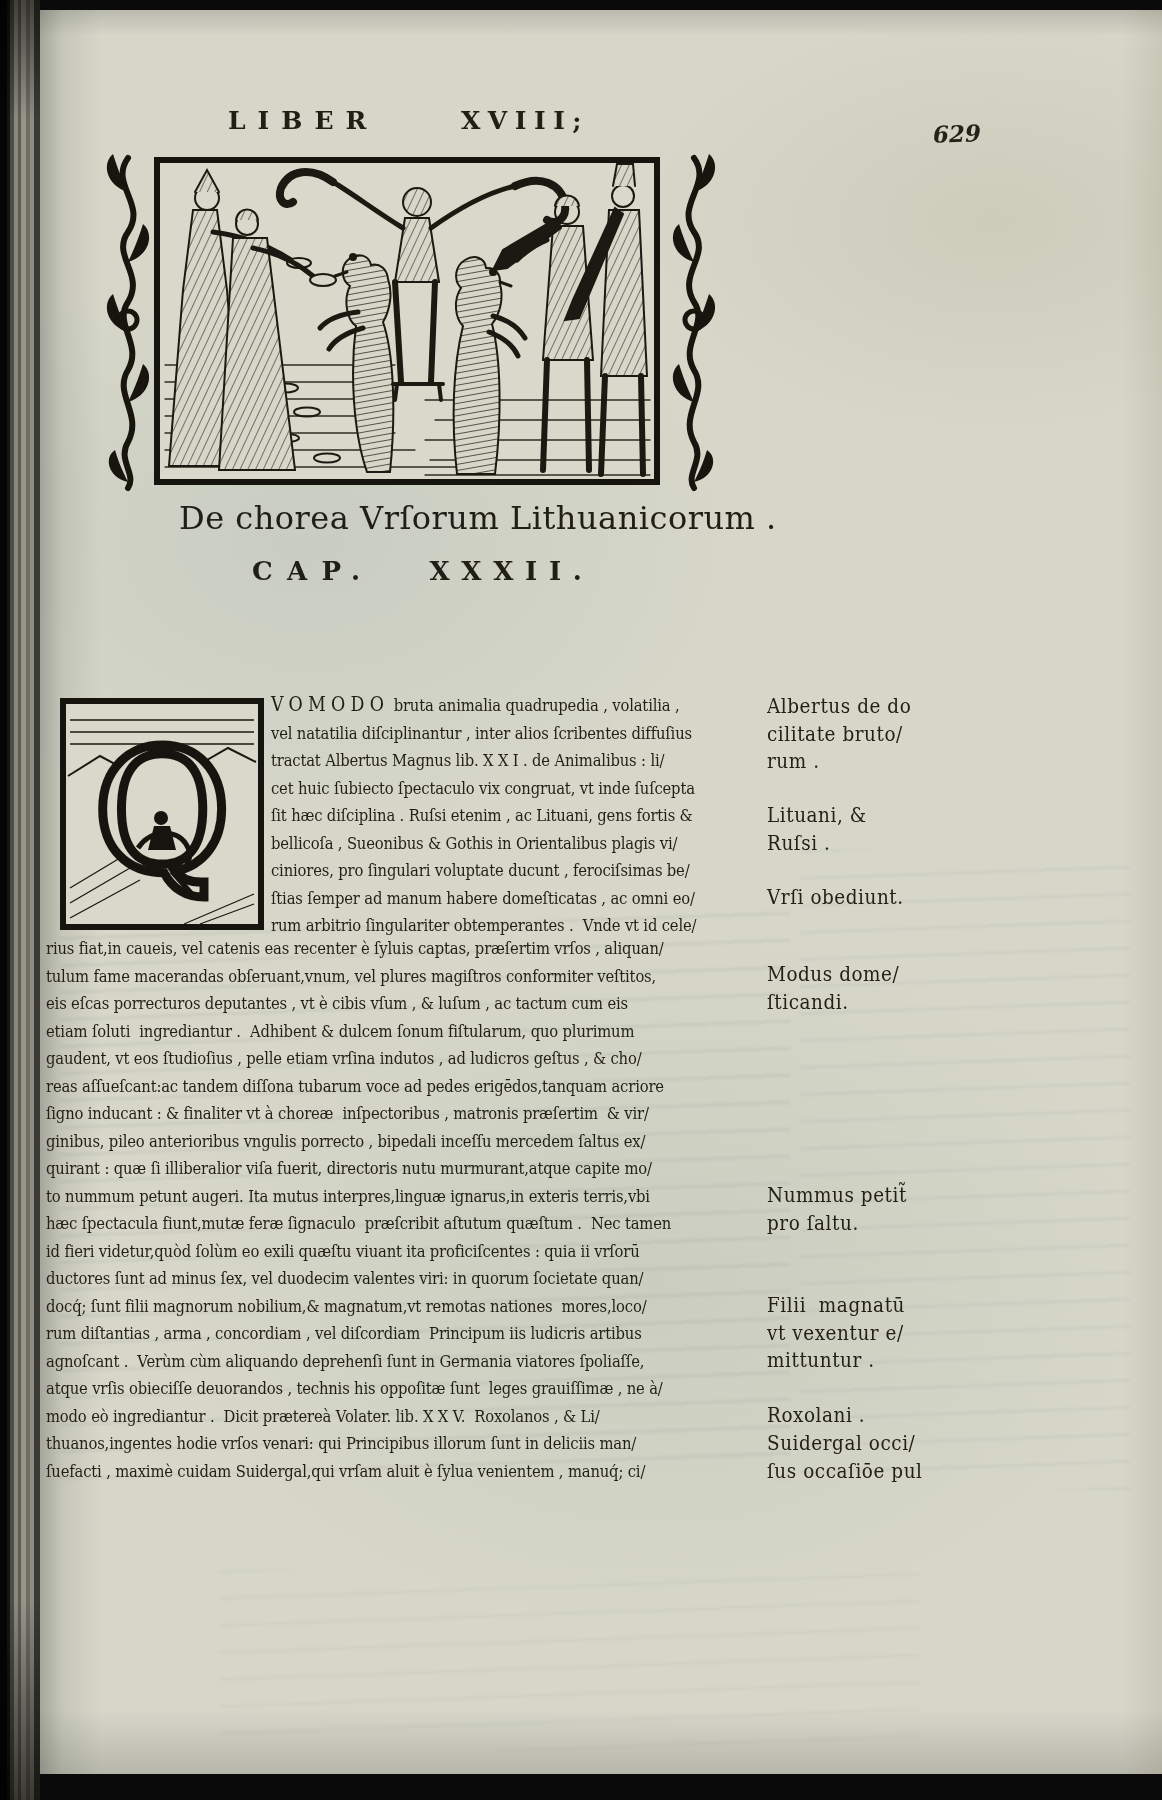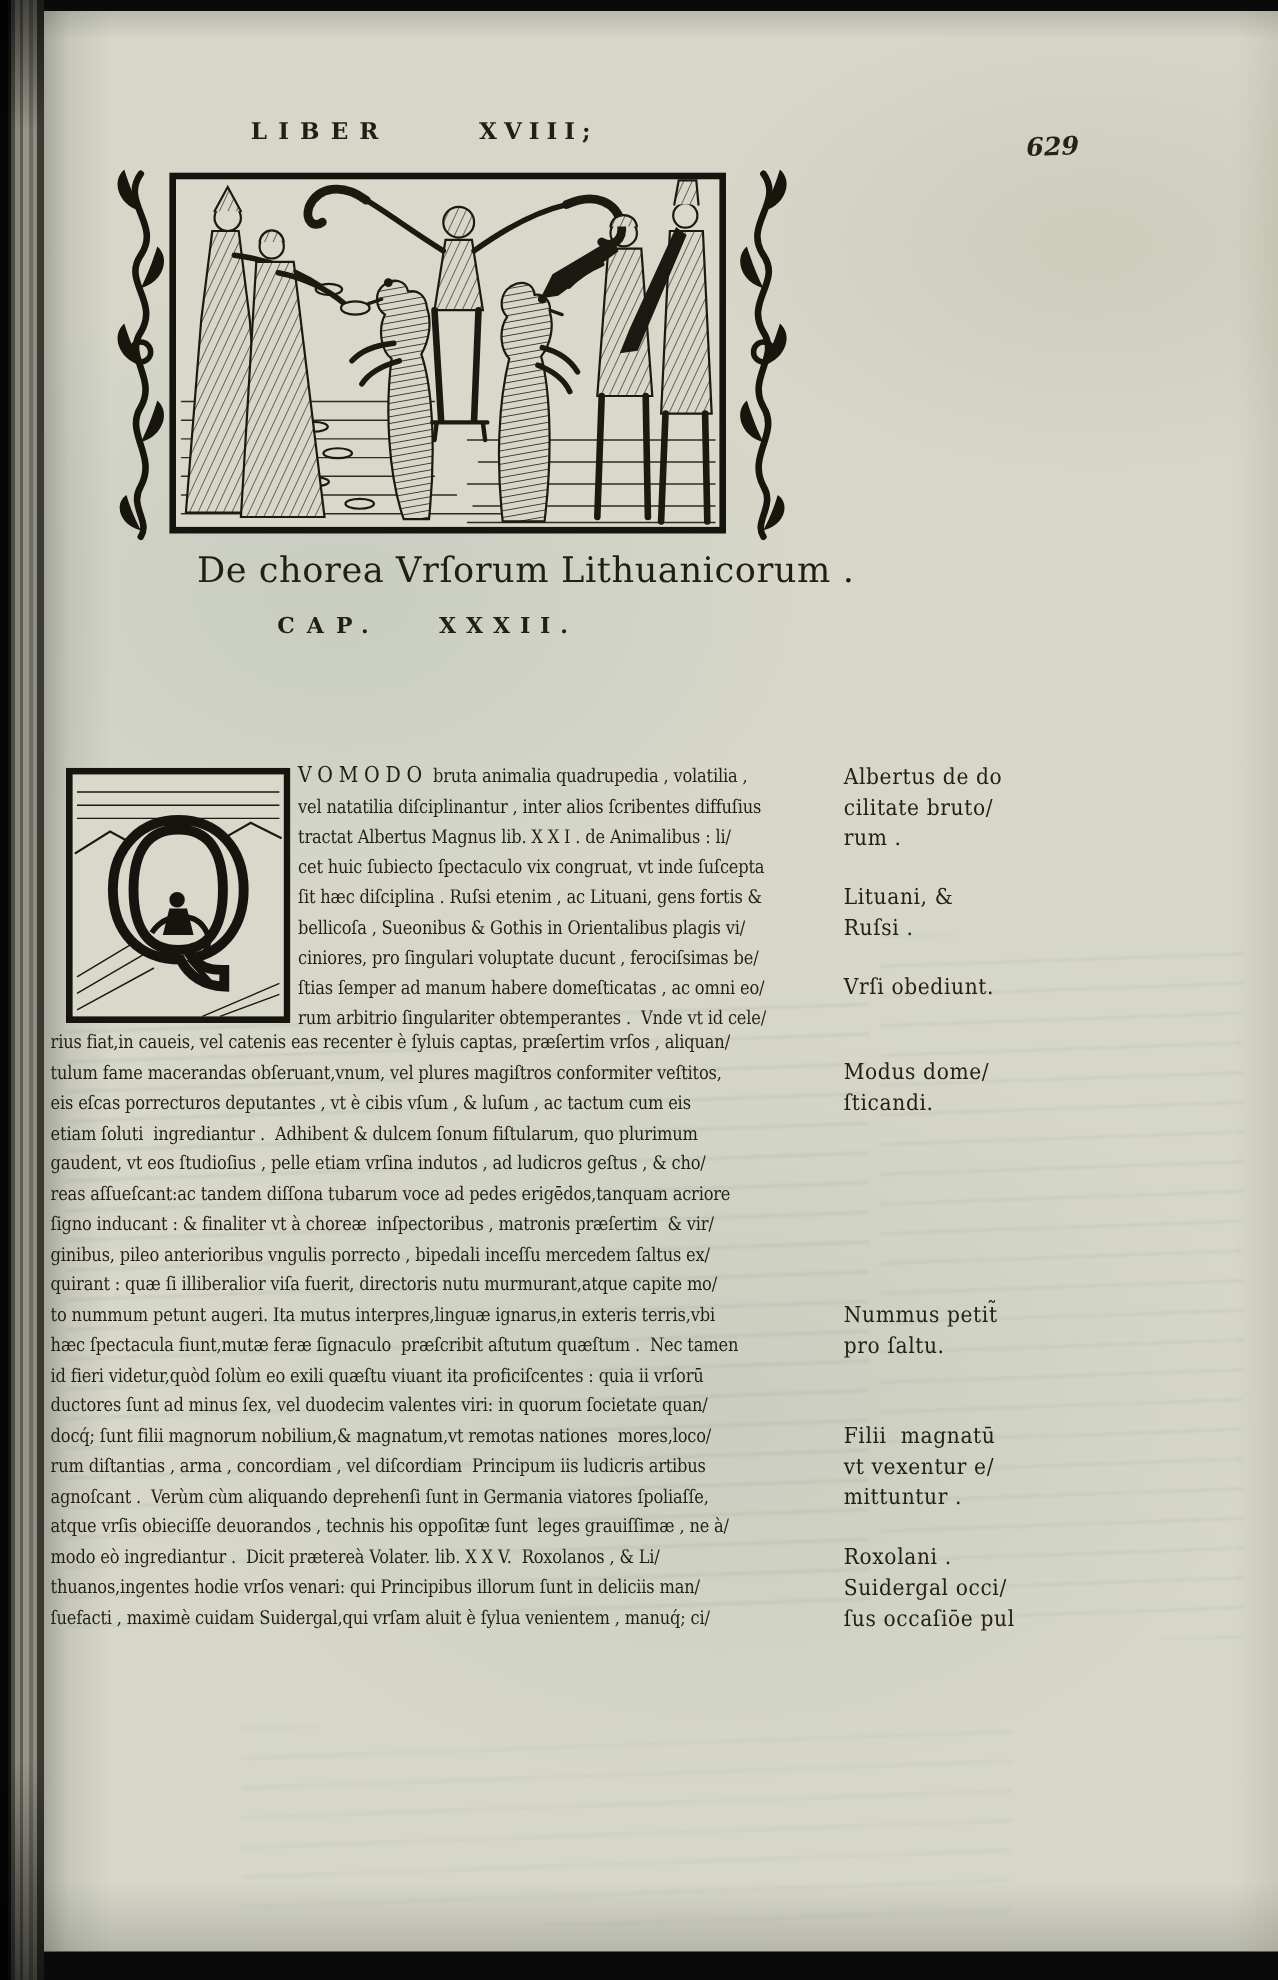--- a/index.html
+++ b/index.html
@@ -21,33 +21,33 @@
       linear-gradient(270deg, rgba(120,112,86,.14), rgba(120,112,86,0) 40px),
       linear-gradient(180deg, rgba(70,70,62,.20), rgba(70,70,62,0) 26px, rgba(70,70,62,0) 1700px, rgba(70,70,62,.22)),
       #d6d7c9;}
   .ghost{position:absolute;pointer-events:none;filter:blur(1.2px);
     background:repeating-linear-gradient(178deg, rgba(95,101,94,.08) 0 3px, transparent 3px 27px);}
   .g1{left:20px;top:900px;width:730px;height:570px;}
   .g2{left:760px;top:840px;width:330px;height:640px;opacity:.8;}
   .g3{left:180px;top:1560px;width:700px;height:180px;opacity:.6;}
 
   
-  .hdr{position:absolute;left:188px;top:96px;font-size:21px;font-weight:700;white-space:nowrap;}
+  .hdr{position:absolute;left:188px;top:96px;font-size:25px;font-weight:700;white-space:nowrap;}
   .hdr .w1{letter-spacing:.48em;}
   .hdr .w2{margin-left:74px;letter-spacing:.30em;}
   .pnum{position:absolute;left:893px;top:110px;font-size:23px;font-style:italic;font-weight:700;
         transform:rotate(-2deg);color:#26221a;}
 
   
   .cut{position:absolute;left:55px;top:140px;width:632px;height:342px;}
   .cut svg{display:block;width:100%;height:100%;}
 
   
   .title{position:absolute;left:139px;top:489px;font-size:32px;letter-spacing:.5px;white-space:nowrap;font-weight:500;}
-  .cap{position:absolute;left:212px;top:546px;font-size:20px;font-weight:600;white-space:nowrap;}
+  .cap{position:absolute;left:212px;top:546px;font-size:26px;font-weight:600;white-space:nowrap;}
   .cap .c1{letter-spacing:.55em;}
   .cap .c2{margin-left:46px;letter-spacing:.45em;}
 
   
   .dropcap{position:absolute;left:20px;top:688px;width:204px;height:232px;}
   .dropcap svg{display:block;width:100%;height:100%;}
 
   
   .btxt{position:absolute;white-space:pre;font-size:17px;line-height:27.5px;letter-spacing:-.2px;
         transform:scaleX(.87);transform-origin:left top;color:#221f16;}

